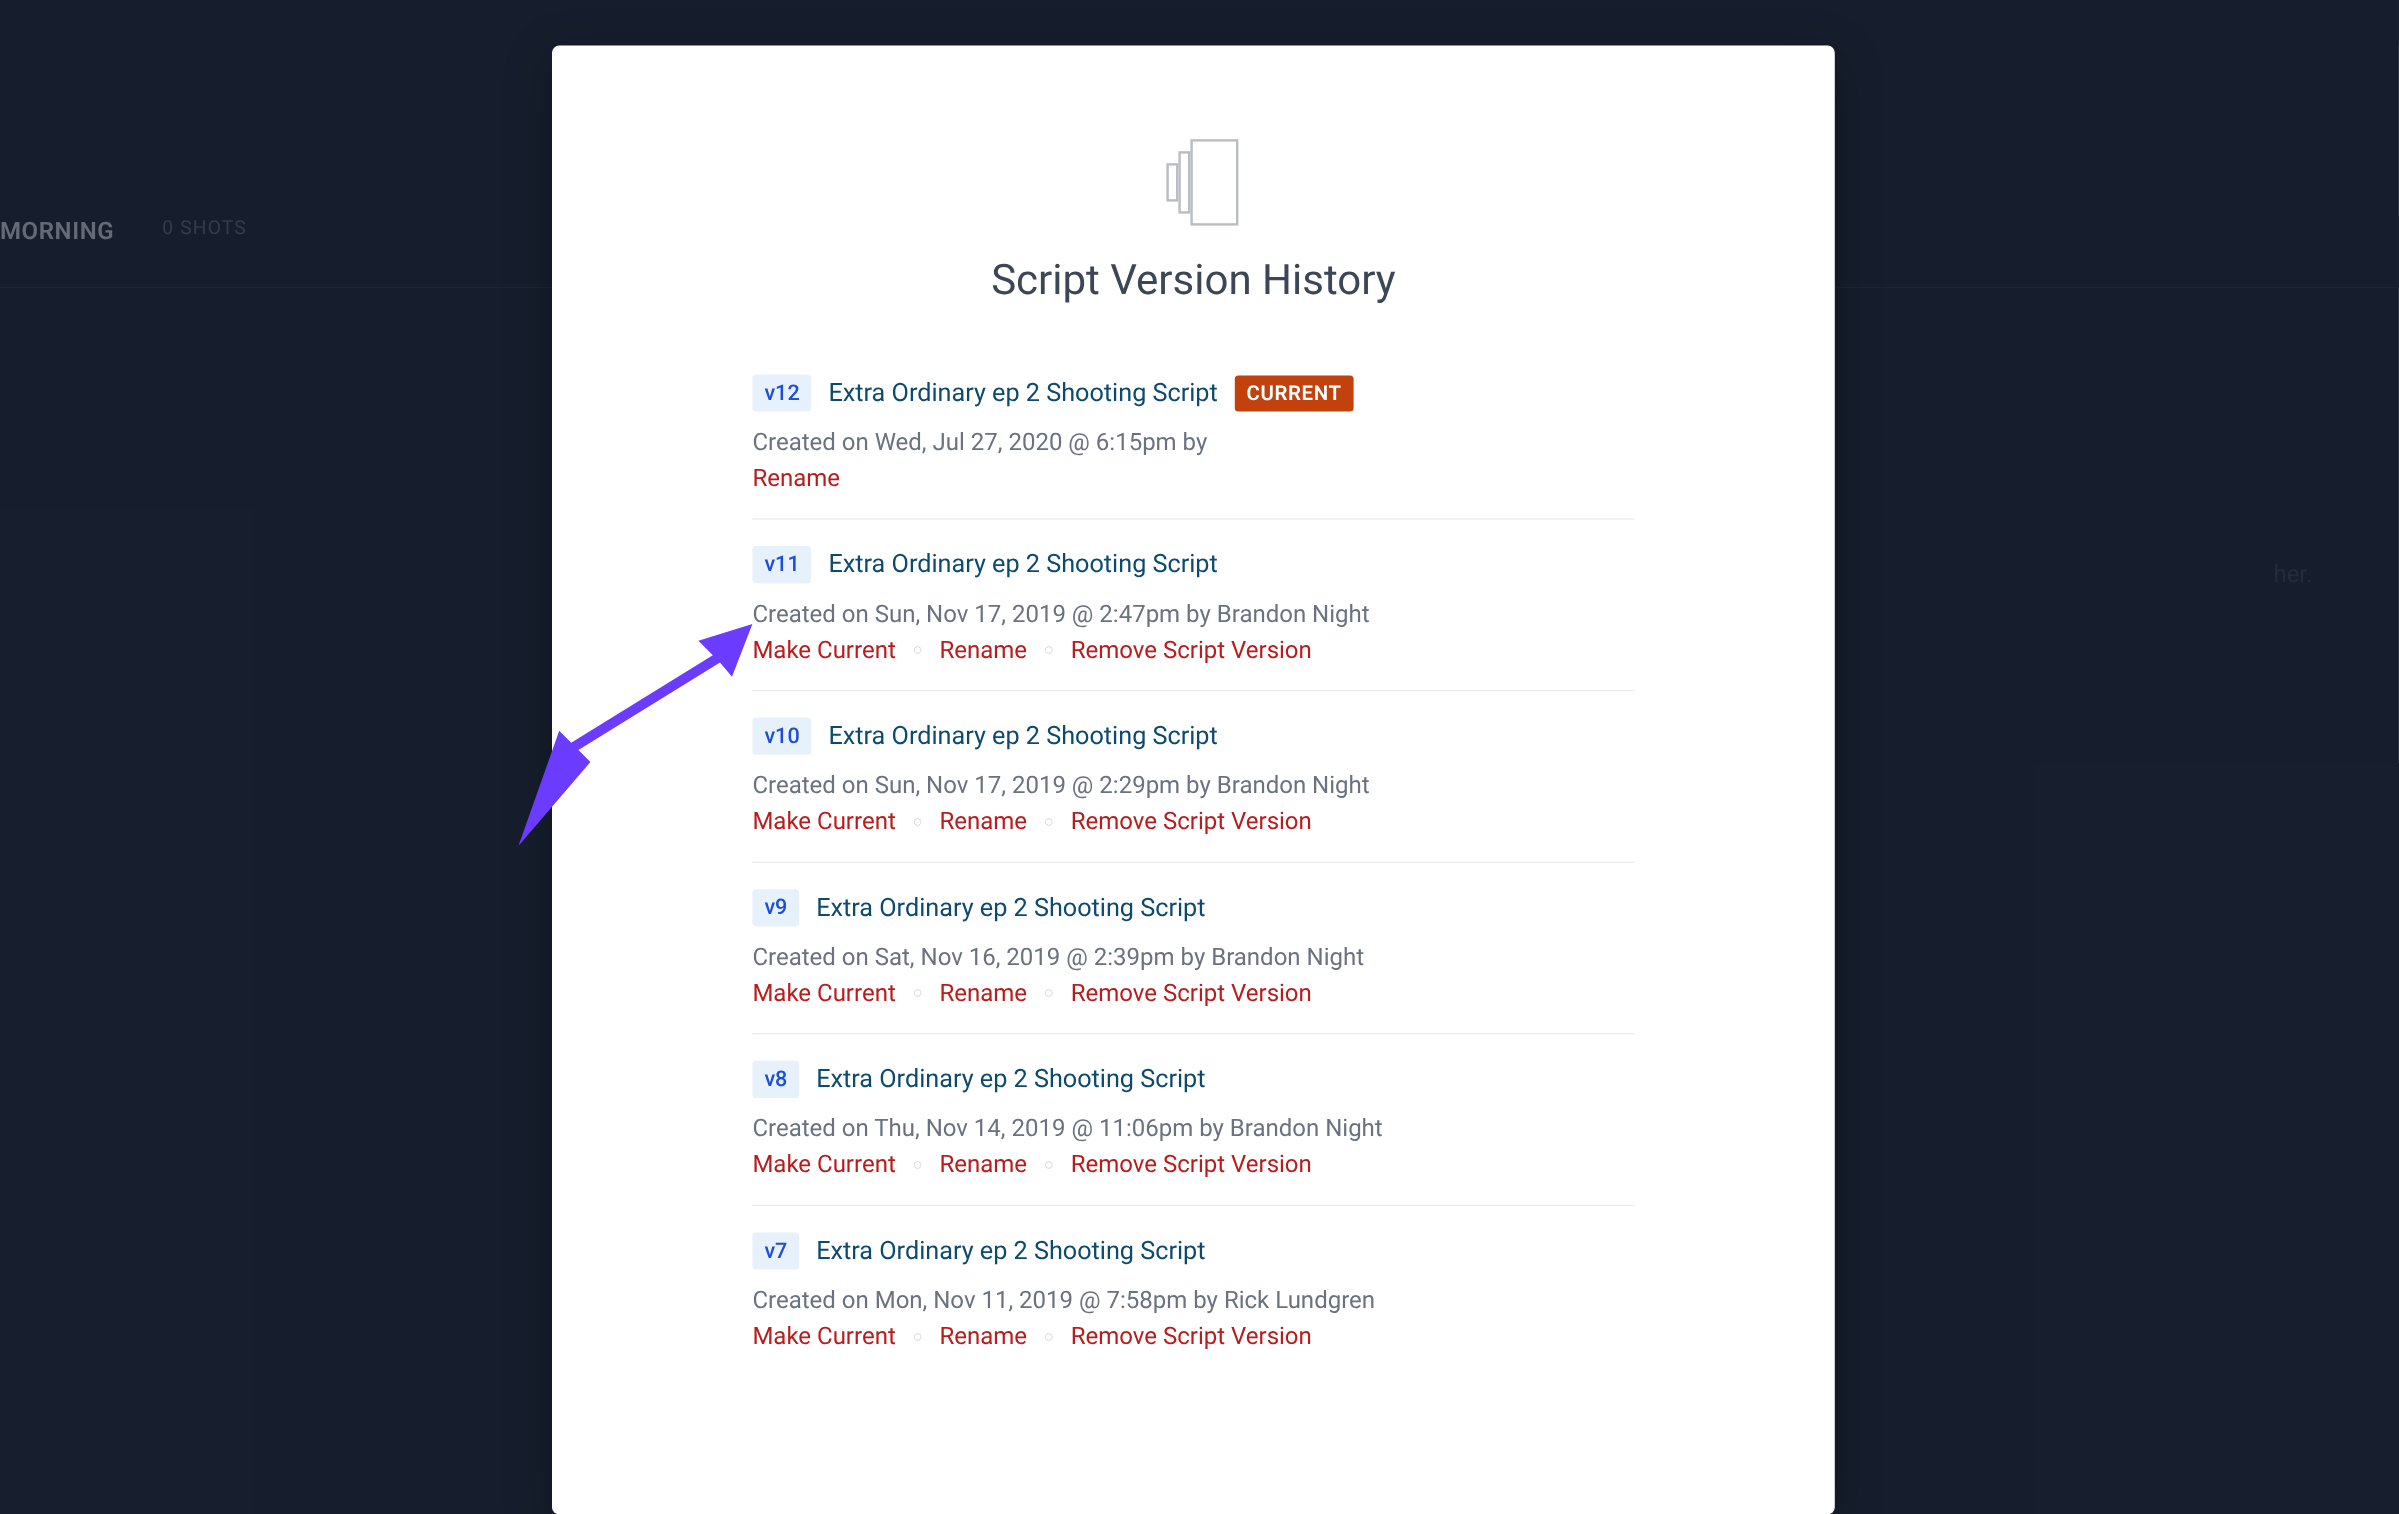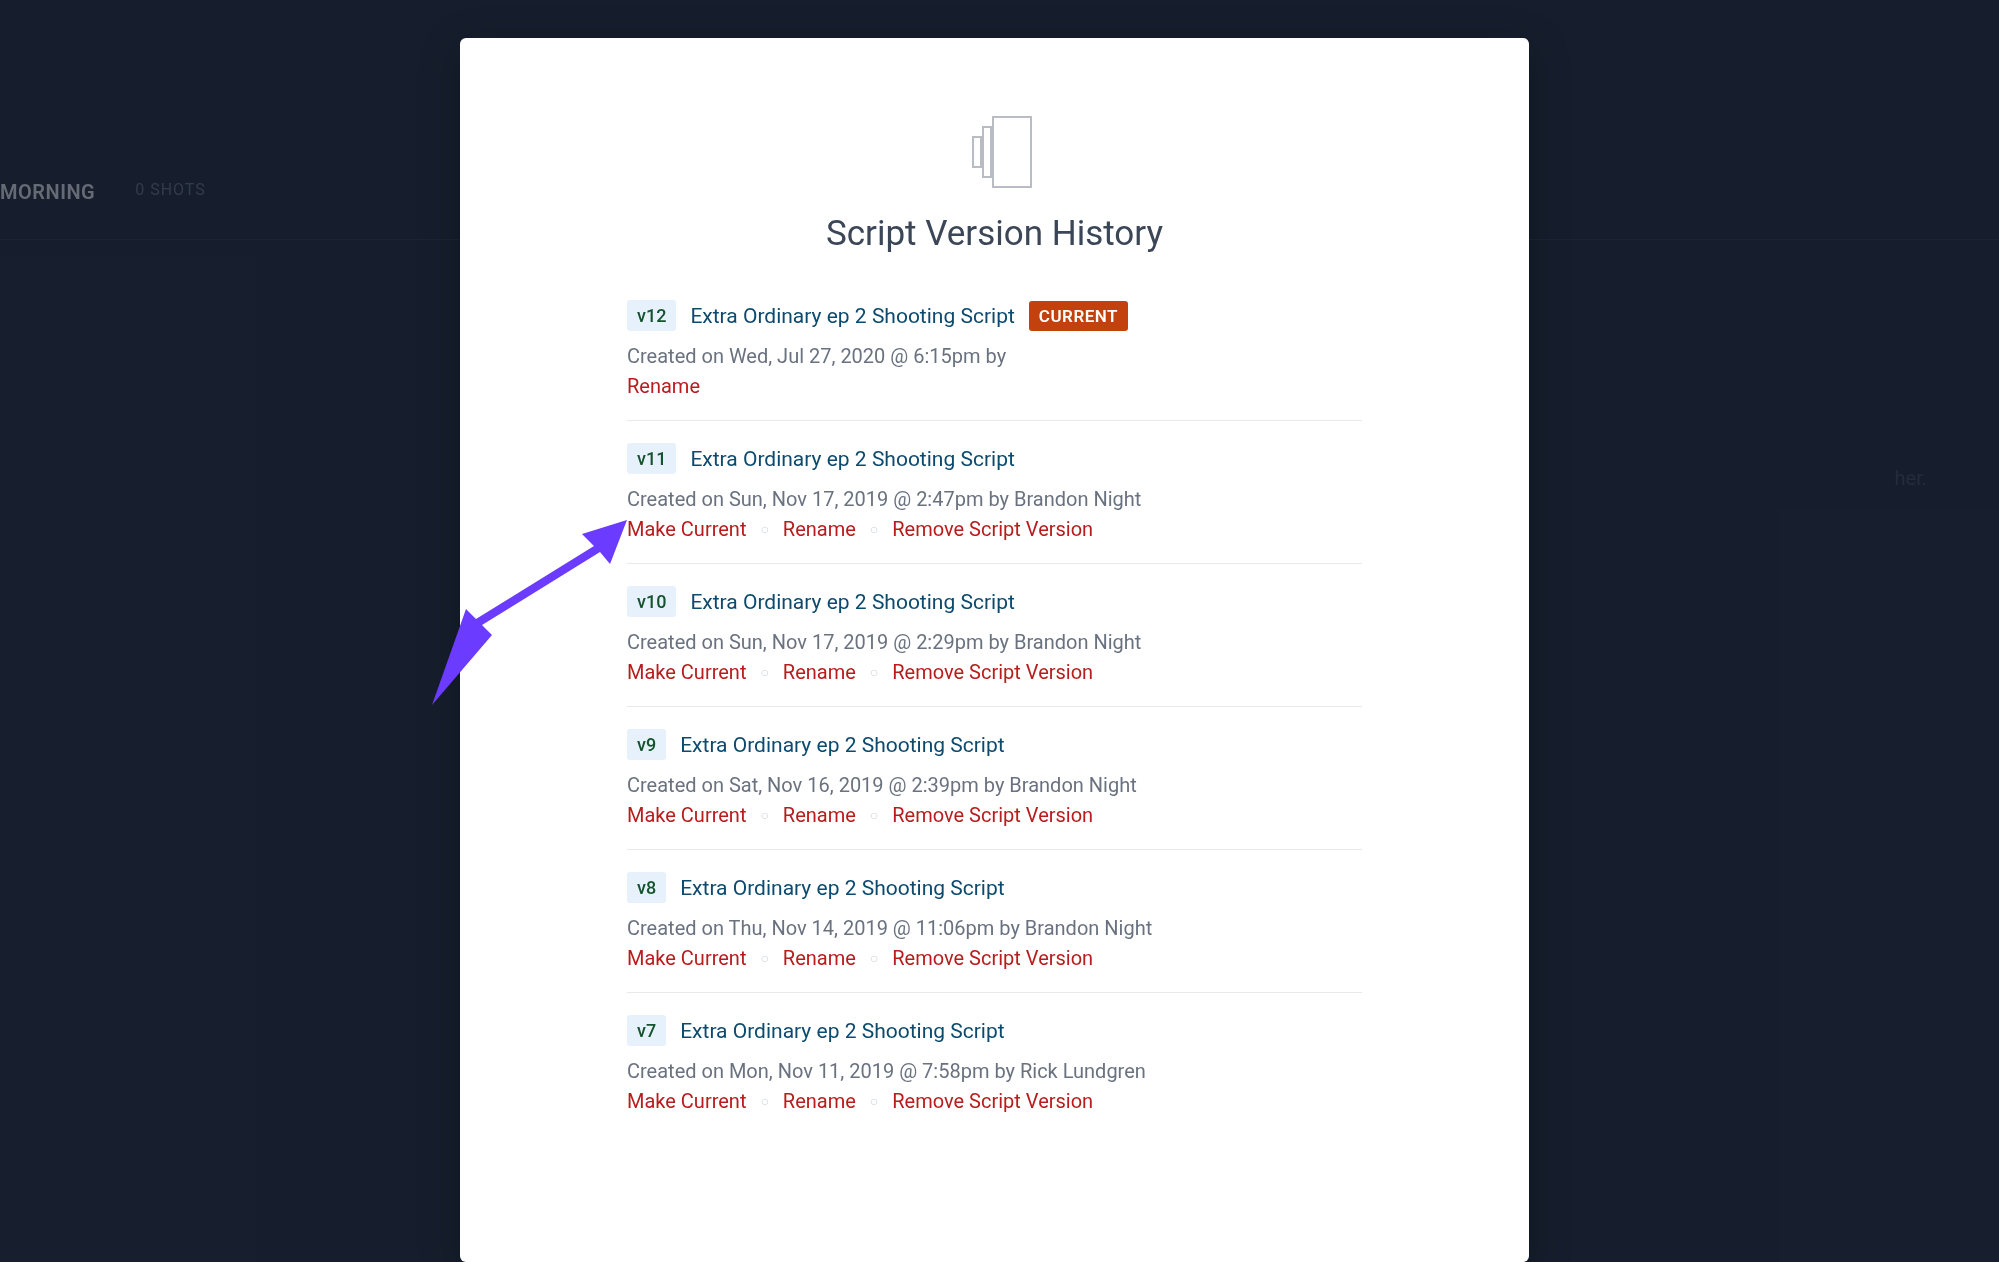--- a/index.html
+++ b/index.html
@@ -68,39 +68,39 @@
     .modal-icon {
       display: flex;
       justify-content: center;
       margin-bottom: 22px;
     }
     .modal-title {
       text-align: center;
       font-size: 35px;
       font-weight: 400;
       color: #3b4656;
-      margin-bottom: 24px;
+      margin-bottom: 36px;
     }
     .version-list {
       padding: 0 52px;
     }
     .version-entry {
       padding: 22px 0;
       border-bottom: 1px solid #e7e9ec;
     }
     .version-entry:last-child { border-bottom: none; }
     .version-header {
       display: flex;
       align-items: center;
       gap: 14px;
       margin-bottom: 13px;
     }
     .version-tag {
       background: #e6f1fb;
-      color: #14532d;
+      color: #1d4ed8;
       font-size: 18px;
       padding: 5px 10px;
       border-radius: 3px;
       font-weight: 500;
       display: inline-block;
     }
     .version-title {
       color: #0c4a6e;
       font-size: 21px;
       cursor: pointer;

